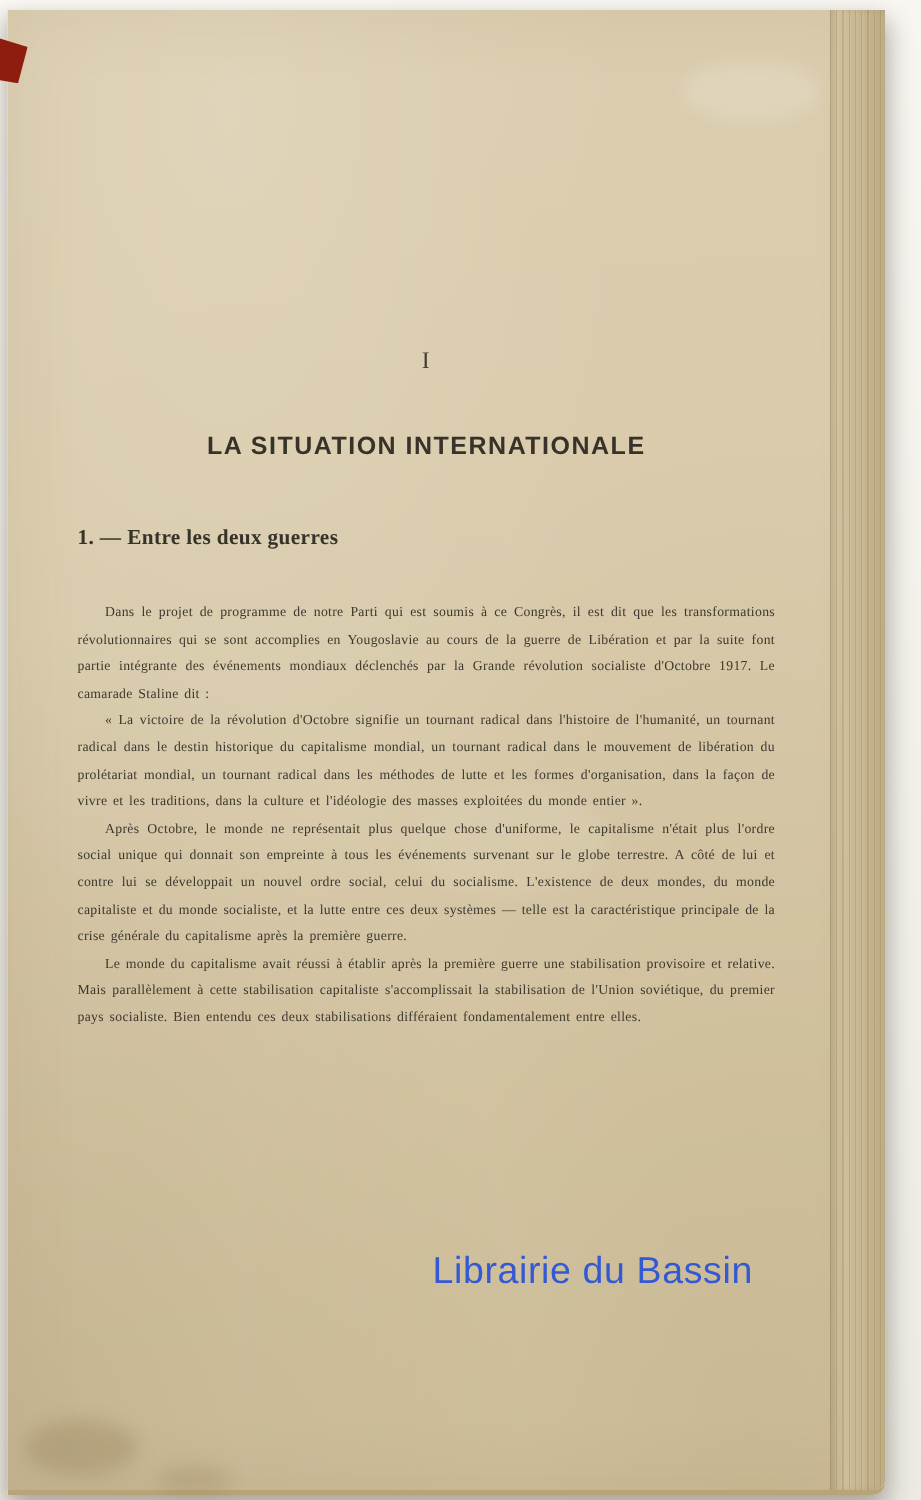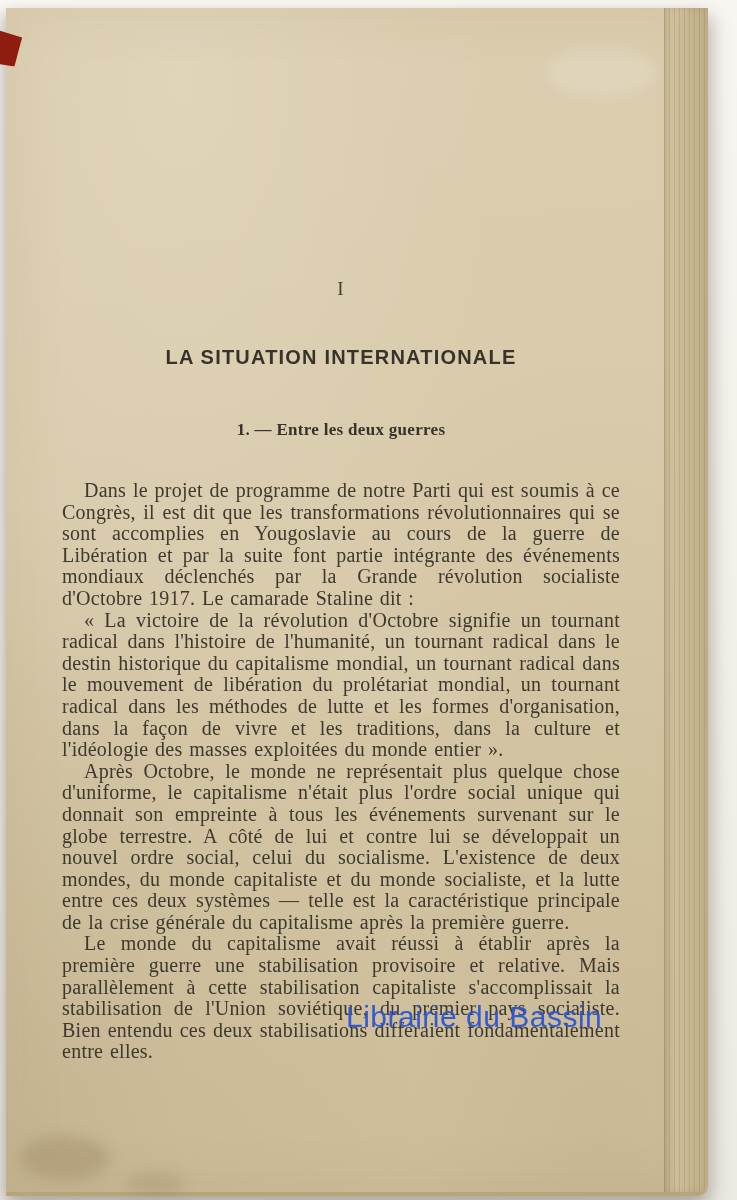--- a/index.html
+++ b/index.html
@@ -98,34 +98,33 @@
     text-align: right;
     font-family: "Liberation Sans", sans-serif;
     font-weight: bold;
     font-size: 20px;
     line-height: 26px;
     letter-spacing: 1.2px;
     color: #37332a;
   }
   .section-heading {
     margin-top: 50px;
-    text-align: center;
     font-weight: bold;
     font-size: 17px;
     letter-spacing: 0.3px;
     color: #37332a;
   }
   .body-text {
     margin-top: 40px;
   }
   .body-text p {
     margin: 0;
     text-indent: 22px;
     text-align: justify;
-    font-size: 20px;
+    font-size: 11px;
     line-height: 21.6px;
     letter-spacing: 0.25px;
     word-spacing: 1.5px;
     color: #3d392f;
   }
   
   .watermark {
     position: absolute;
     left: 346px;
     top: 1000px;

